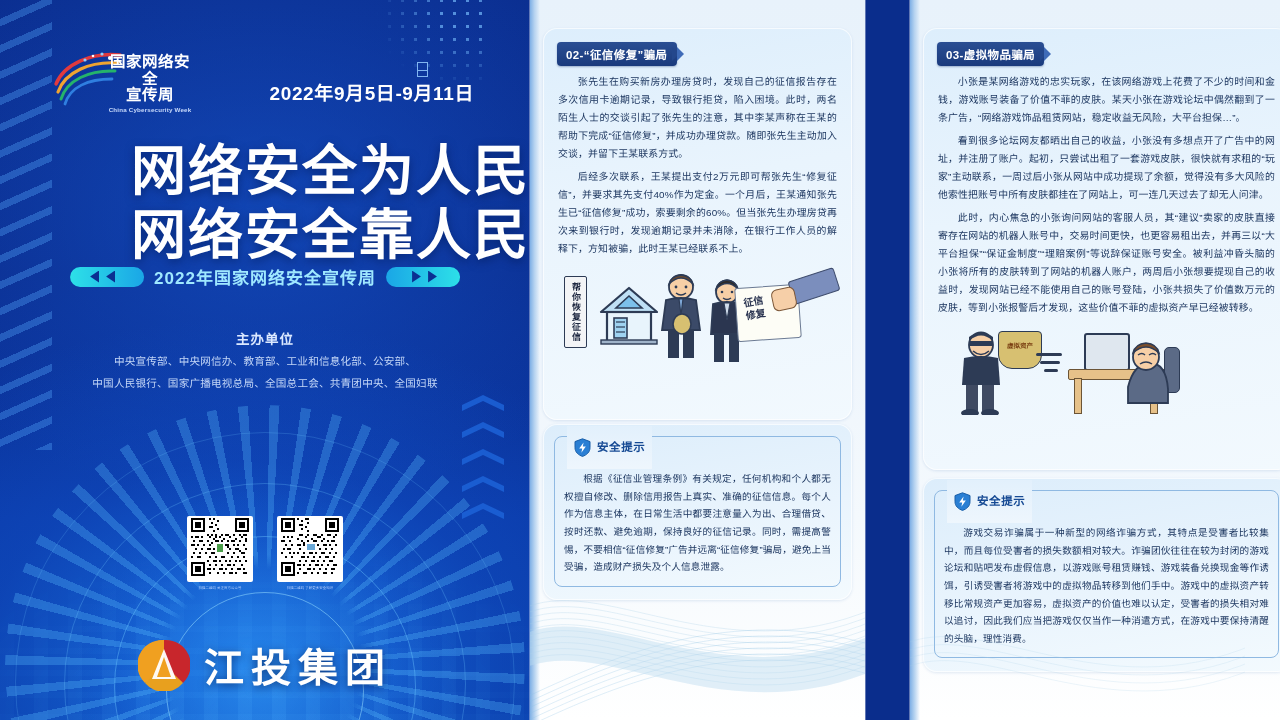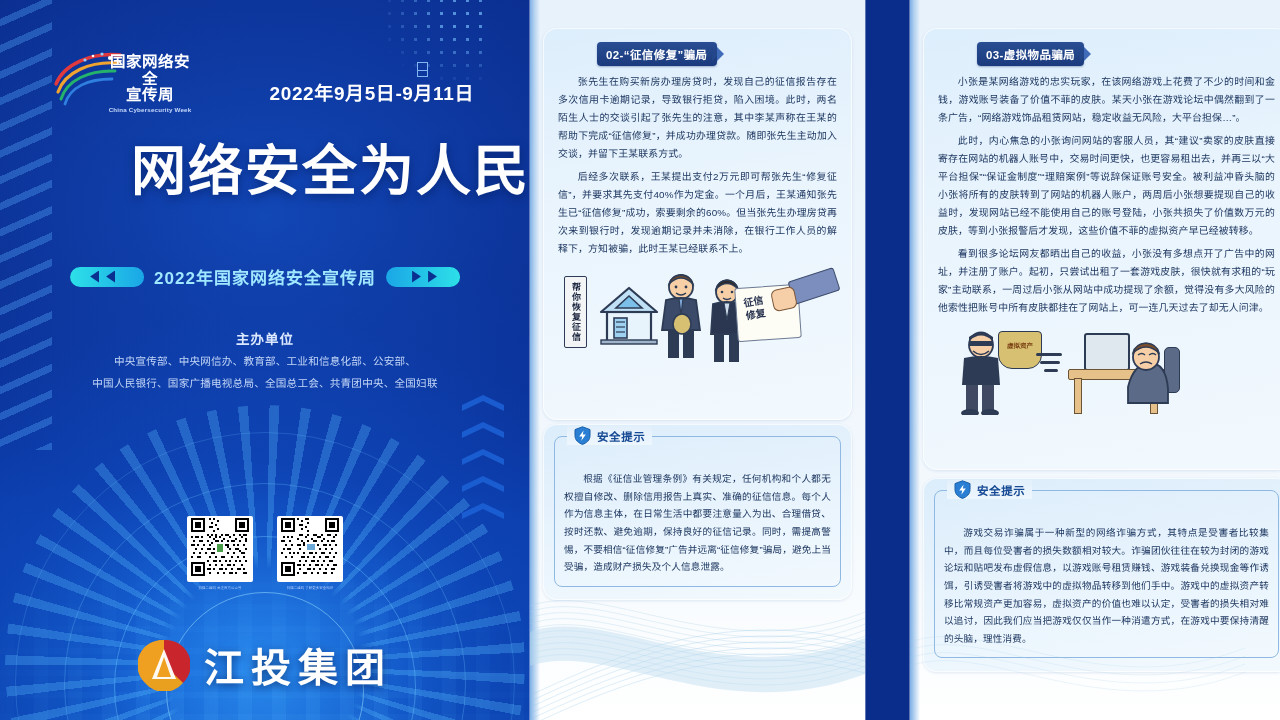--- a/index.html
+++ b/index.html
@@ -156,21 +156,20 @@
     box-shadow:0 1px 3px rgba(70,120,180,.16), inset 0 0 0 1px rgba(255,255,255,.7);
   }
   .badge{
     display:inline-flex;align-items:center;margin:14px 0 2px 14px;
   }
   .badge-pill{
     background:linear-gradient(180deg,#2a4e93,#1a3a7d);
     color:#fff;font-size:11.5px;font-weight:bold;letter-spacing:.4px;
     padding:3.5px 9px 4px 9px;border-radius:4px;white-space:nowrap;
     box-shadow:0 1px 2px rgba(20,50,110,.35);
-    margin-left:40px;
   }
   .badge-arrow{margin-left:-2px;display:flex;}
   .badge-arrow i{
     display:block;width:0;height:0;
     border-top:7px solid transparent;border-bottom:7px solid transparent;
     border-left:7px solid #24478c;margin-left:-2.5px;
   }
   .badge-arrow i:nth-child(2){border-left-color:#3f6bb8;}
   .para{
     color:#18325c;font-size:9.9px;line-height:1.82;letter-spacing:.15px;
@@ -187,21 +186,21 @@
     border-radius:14px;
     box-shadow:0 1px 3px rgba(70,120,180,.16), inset 0 0 0 1px rgba(255,255,255,.7);
     padding-bottom:12px;
   }
   .tip-inner{
     margin:12px 11px 0 11px;border:1px solid #8fb9e2;border-radius:8px;position:relative;
     padding:16px 9px 10px 9px;
   }
   .tip-head{
     position:absolute;left:12px;top:-11px;background:linear-gradient(180deg,#e2f0fc,#eef6fd);
-    padding:0 7px;display:flex;align-items:center;gap:6px;
+    padding:12px 7px;display:flex;align-items:flex-start;gap:6px;
   }
   .shield{
     width:17px;height:19px;position:relative;flex:0 0 auto;
   }
   .tip-title{color:#164a94;font-size:11.5px;font-weight:bold;letter-spacing:.6px;}
   .tip-text{
     color:#18325c;font-size:9.6px;line-height:1.84;letter-spacing:.15px;
     text-indent:2em;text-align:justify;margin-top:17px;
   }
 
@@ -270,20 +269,21 @@
         <div class="cw-t1">国家网络安全</div>
         <div class="cw-t2">宣传周</div>
         <div class="cw-en">China Cybersecurity Week</div>
       </div>
     </div>
 
     <div class="poster-date">2022年9月5日-9月11日</div>
 
     <div class="slogan">
       <div class="slogan-line">网络安全为人民</div>
+      <div class="slogan-line">网络安全靠人民</div>
     </div>
 
     <div class="sub-banner">
       <div class="bar"></div>
       <div class="sub-text">2022年国家网络安全宣传周</div>
       <div class="bar right"></div>
     </div>
 
     <div class="org">
       <div class="org-title">主办单位</div>
@@ -663,22 +663,22 @@
 
     <div class="card" style="top:28px;bottom:250px;">
       <div class="badge">
         <div class="badge-pill">03-虚拟物品骗局</div>
         <div class="badge-arrow">
             <i></i>
             <i></i>
           </div>
       </div>
       <div class="para">小张是某网络游戏的忠实玩家，在该网络游戏上花费了不少的时间和金钱，游戏账号装备了价值不菲的皮肤。某天小张在游戏论坛中偶然翻到了一条广告，“网络游戏饰品租赁网站，稳定收益无风险，大平台担保…”。</div>
+      <div class="para">看到很多论坛网友都晒出自己的收益，小张没有多想点开了广告中的网址，并注册了账户。起初，只尝试出租了一套游戏皮肤，很快就有求租的“玩家”主动联系，一周过后小张从网站中成功提现了余额，觉得没有多大风险的他索性把账号中所有皮肤都挂在了网站上，可一连几天过去了却无人问津。</div>
       <div class="para">此时，内心焦急的小张询问网站的客服人员，其“建议”卖家的皮肤直接寄存在网站的机器人账号中，交易时间更快，也更容易租出去，并再三以“大平台担保”“保证金制度”“理赔案例”等说辞保证账号安全。被利益冲昏头脑的小张将所有的皮肤转到了网站的机器人账户，两周后小张想要提现自己的收益时，发现网站已经不能使用自己的账号登陆，小张共损失了价值数万元的皮肤，等到小张报警后才发现，这些价值不菲的虚拟资产早已经被转移。</div>
-      <div class="para">看到很多论坛网友都晒出自己的收益，小张没有多想点开了广告中的网址，并注册了账户。起初，只尝试出租了一套游戏皮肤，很快就有求租的“玩家”主动联系，一周过后小张从网站中成功提现了余额，觉得没有多大风险的他索性把账号中所有皮肤都挂在了网站上，可一连几天过去了却无人问津。</div>
 
       <div class="illus" style="height:88px">
         <svg class="thief" viewBox="0 0 54 84">
           <ellipse cx="27" cy="14" rx="12" ry="12.5" fill="#f7cfa6" stroke="#2d3b55" stroke-width="1.8"></ellipse>
           <path d="M15 10 Q27 -1 39 10 L39 6 Q27 -3 15 6 Z" fill="#2d3b55"></path>
           <rect x="15" y="10" width="24" height="5" fill="#2d3b55"></rect>
           <path d="M19 20 Q27 27 35 20" stroke="#2d3b55" stroke-width="1.6" fill="none"></path>
           <path d="M10 27 Q27 23 44 27 L46 54 L8 54 Z" fill="#2d3b55"></path>
           <rect x="12" y="54" width="12" height="28" fill="#3f4a62"></rect>
           <rect x="28" y="54" width="12" height="28" fill="#3f4a62"></rect>

